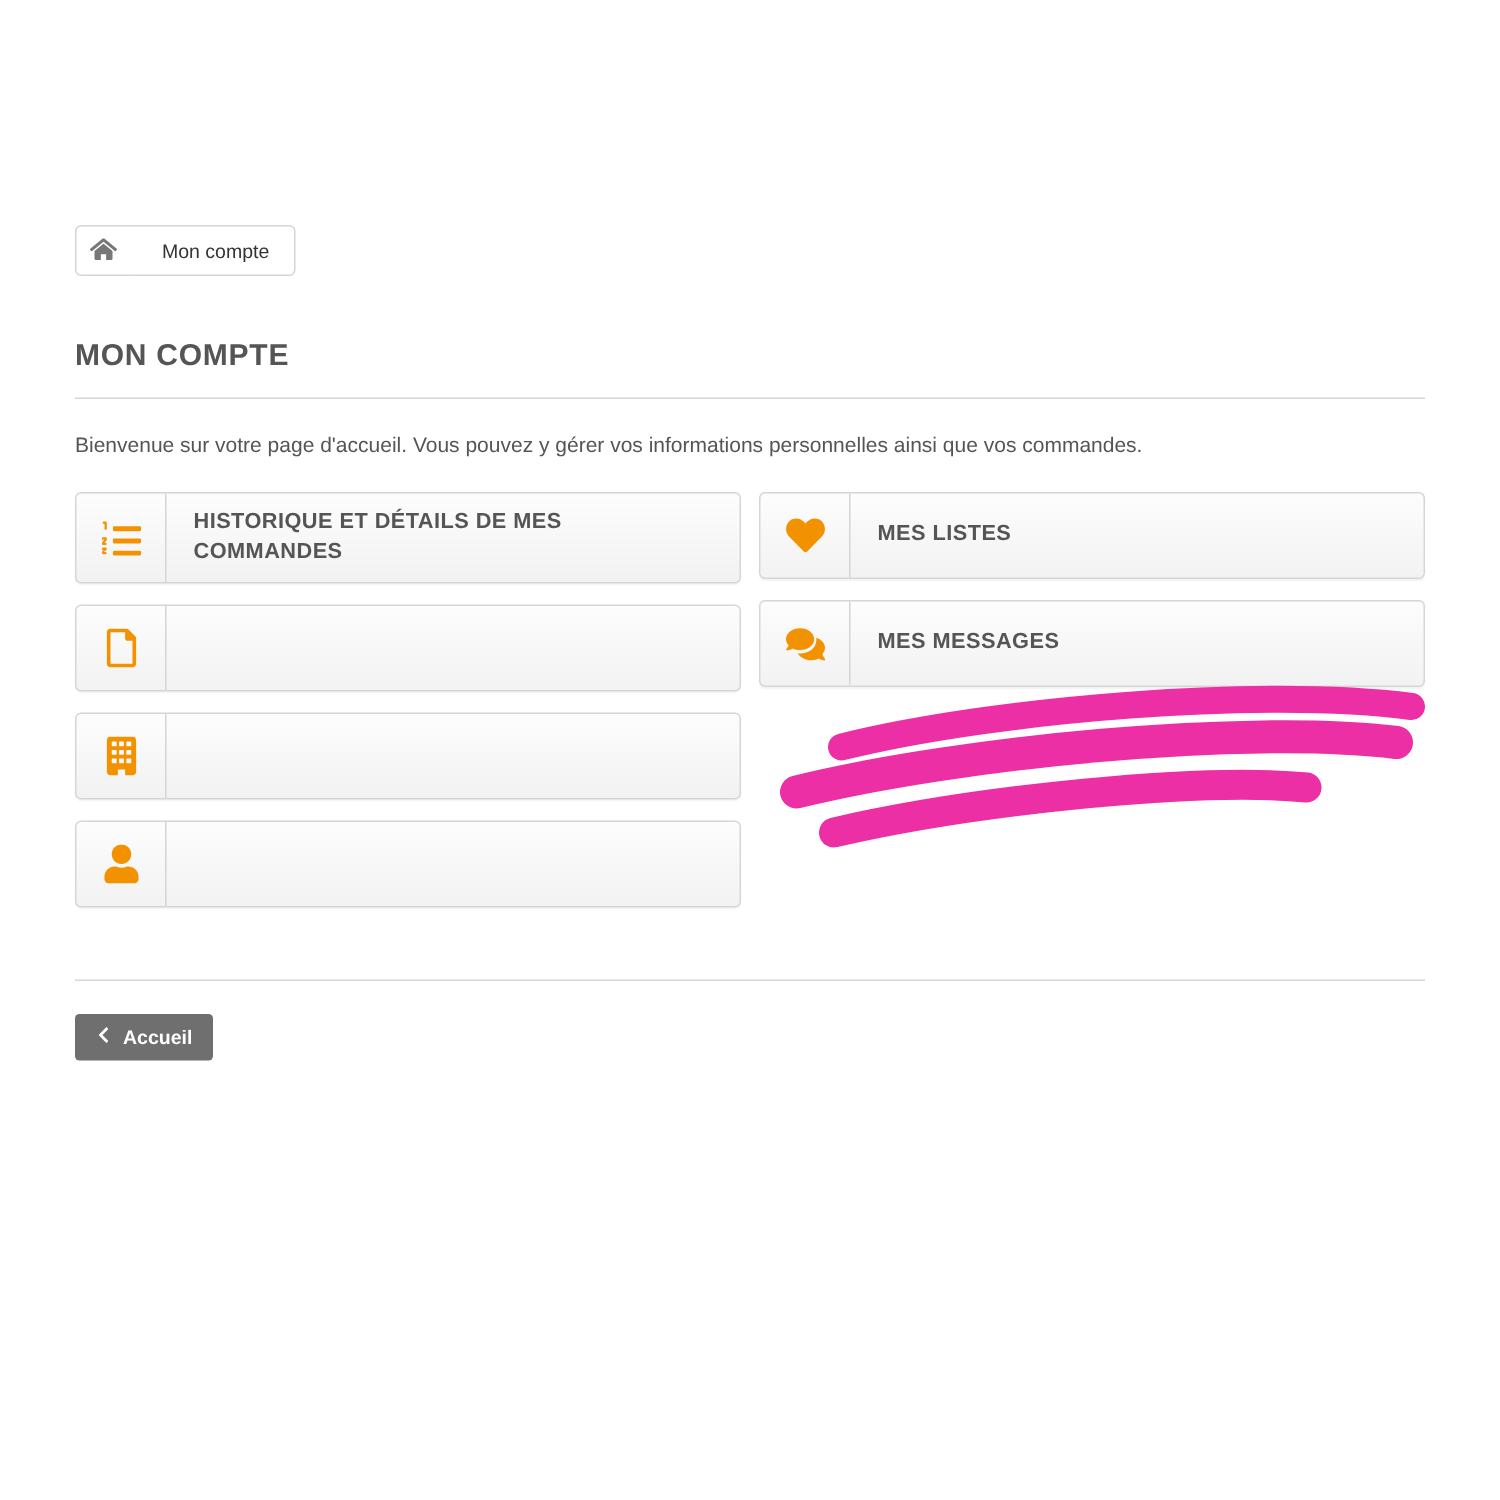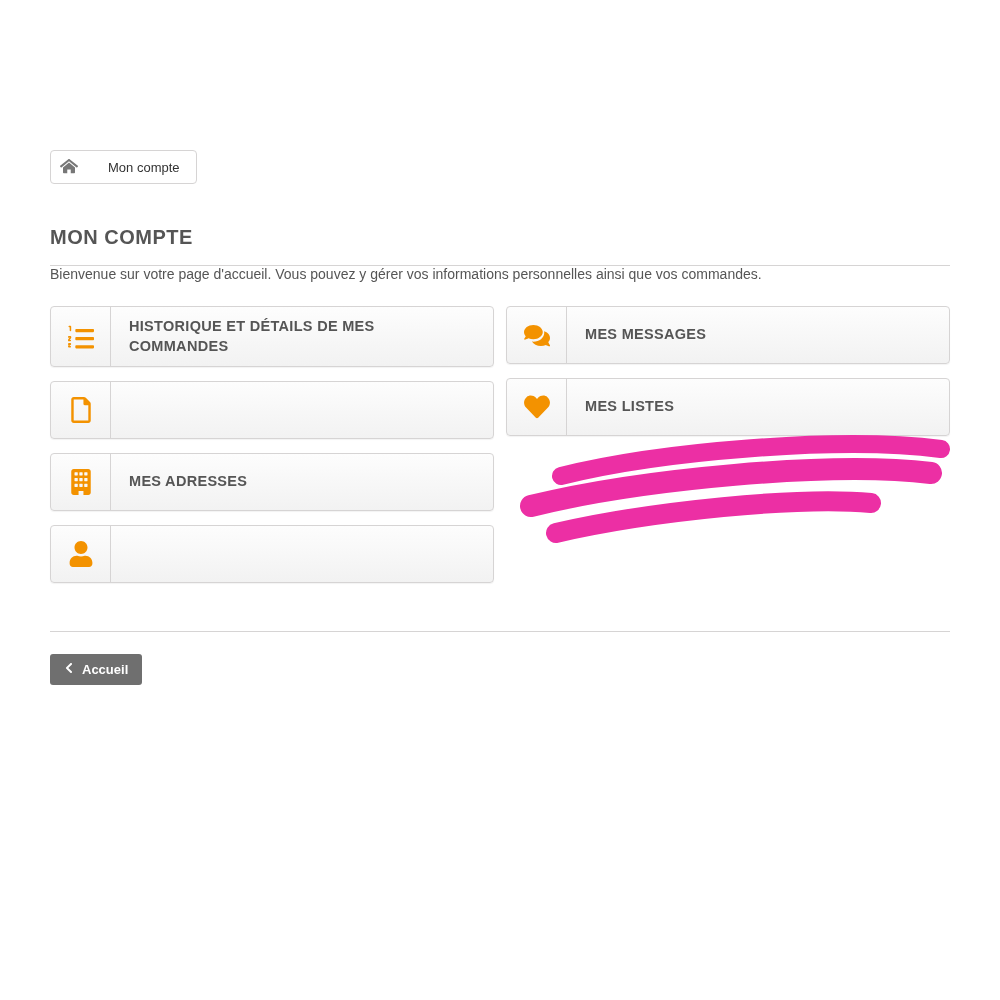--- a/index.html
+++ b/index.html
@@ -62,20 +62,21 @@
     margin-top: 42px;
     font-size: 20px;
     font-weight: 600;
     color: #555;
     letter-spacing: .5px;
     padding-bottom: 16px;
     border-bottom: 1px solid #d6d4d4;
     text-transform: uppercase;
   }
   .intro {
+    margin-top: 22px;
     font-size: 14px;
     color: #555;
   }
 
   
   .tiles {
     display: grid;
     grid-template-columns: 1fr 1fr;
     column-gap: 30px;
     row-gap: 14px;
@@ -182,47 +183,46 @@
               <path d="M369 97L287 15c-10-10-23-15-37-15H48C22 0 0 22 0 48v416c0 26 22 48 48 48h288c26 0 48-22 48-48V131c0-14-5-27-15-34zM336 464H48V48h192v88c0 13 11 24 24 24h72v304z"></path>
             </svg>
         </span>
       </a>
       <a class="tile">
         <span class="icon">
           <svg viewBox="0 0 384 512">
               <path d="M336 0H48C22 0 0 22 0 48v416c0 26 22 48 48 48h96v-80h96v80h96c26 0 48-22 48-48V48c0-26-22-48-48-48zM128 344c0 4-4 8-8 8H72c-4 0-8-4-8-8v-48c0-4 4-8 8-8h48c4 0 8 4 8 8v48zm0-112c0 4-4 8-8 8H72c-4 0-8-4-8-8v-48c0-4 4-8 8-8h48c4 0 8 4 8 8v48zm0-112c0 4-4 8-8 8H72c-4 0-8-4-8-8V72c0-4 4-8 8-8h48c4 0 8 4 8 8v48zm96 224c0 4-4 8-8 8h-48c-4 0-8-4-8-8v-48c0-4 4-8 8-8h48c4 0 8 4 8 8v48zm0-112c0 4-4 8-8 8h-48c-4 0-8-4-8-8v-48c0-4 4-8 8-8h48c4 0 8 4 8 8v48zm0-112c0 4-4 8-8 8h-48c-4 0-8-4-8-8V72c0-4 4-8 8-8h48c4 0 8 4 8 8v48zm96 224c0 4-4 8-8 8h-48c-4 0-8-4-8-8v-48c0-4 4-8 8-8h48c4 0 8 4 8 8v48zm0-112c0 4-4 8-8 8h-48c-4 0-8-4-8-8v-48c0-4 4-8 8-8h48c4 0 8 4 8 8v48zm0-112c0 4-4 8-8 8h-48c-4 0-8-4-8-8V72c0-4 4-8 8-8h48c4 0 8 4 8 8v48z"></path>
             </svg>
         </span>
-        <span class="label">MES ADRESSES</span>
       </a>
       <a class="tile">
         <span class="icon">
           <svg viewBox="0 0 448 512">
               <path d="M224 256c71 0 128-57 128-128S295 0 224 0 96 57 96 128s57 128 128 128zm89 32h-17c-22 10-46 16-72 16s-50-6-72-16h-17C60 288 0 348 0 423v25c0 35 29 64 64 64h320c35 0 64-29 64-64v-25c0-75-60-135-135-135z"></path>
             </svg>
         </span>
       </a>
     </div>
 
     <div class="col">
       <a class="tile">
         <span class="icon">
+          <svg viewBox="0 0 512 512">
+              <path d="M462 62c-54-46-136-38-186 14L256 97l-20-21C186 24 104 16 50 62c-62 53-65 149-10 206l193 199c13 13 33 13 46 0l193-199c55-57 52-153-10-206z"></path>
+            </svg>
+        </span>
+        <span class="label">MES LISTES</span>
+      </a>
+      <a class="tile">
+        <span class="icon">
           <svg viewBox="0 0 576 512">
               <path d="M416 192c0-88-93-160-208-160S0 104 0 192c0 34 14 66 38 92-13 32-36 58-36 58-2 2-3 6-1 9 1 3 4 5 8 5 37 0 67-14 89-28 33 15 71 24 110 24 115 0 208-72 208-160zm122 220c24-26 38-58 38-92 0-67-54-124-130-148 2 13 2 26 2 40 0 106-107 192-240 192-11 0-22-1-32-2 32 58 110 100 200 100 39 0 77-9 110-24 22 14 52 28 89 28 4 0 7-2 8-5 2-3 1-7-1-9 0 0-23-26-36-58z"></path>
             </svg>
         </span>
         <span class="label">MES MESSAGES</span>
-      </a>
-      <a class="tile">
-        <span class="icon">
-          <svg viewBox="0 0 512 512">
-              <path d="M462 62c-54-46-136-38-186 14L256 97l-20-21C186 24 104 16 50 62c-62 53-65 149-10 206l193 199c13 13 33 13 46 0l193-199c55-57 52-153-10-206z"></path>
-            </svg>
-        </span>
-        <span class="label">MES LISTES</span>
       </a>
 
       <svg class="marker" viewBox="0 0 460 120">
         <path d="M60 45 C160 20 340 5 440 18" stroke="#ec2fa4" stroke-width="18" stroke-linecap="round" fill="none"></path>
         <path d="M30 75 C140 48 330 30 430 42" stroke="#ec2fa4" stroke-width="22" stroke-linecap="round" fill="none"></path>
         <path d="M55 102 C150 80 300 65 370 72" stroke="#ec2fa4" stroke-width="20" stroke-linecap="round" fill="none"></path>
       </svg>
     </div>
   </div>
 

